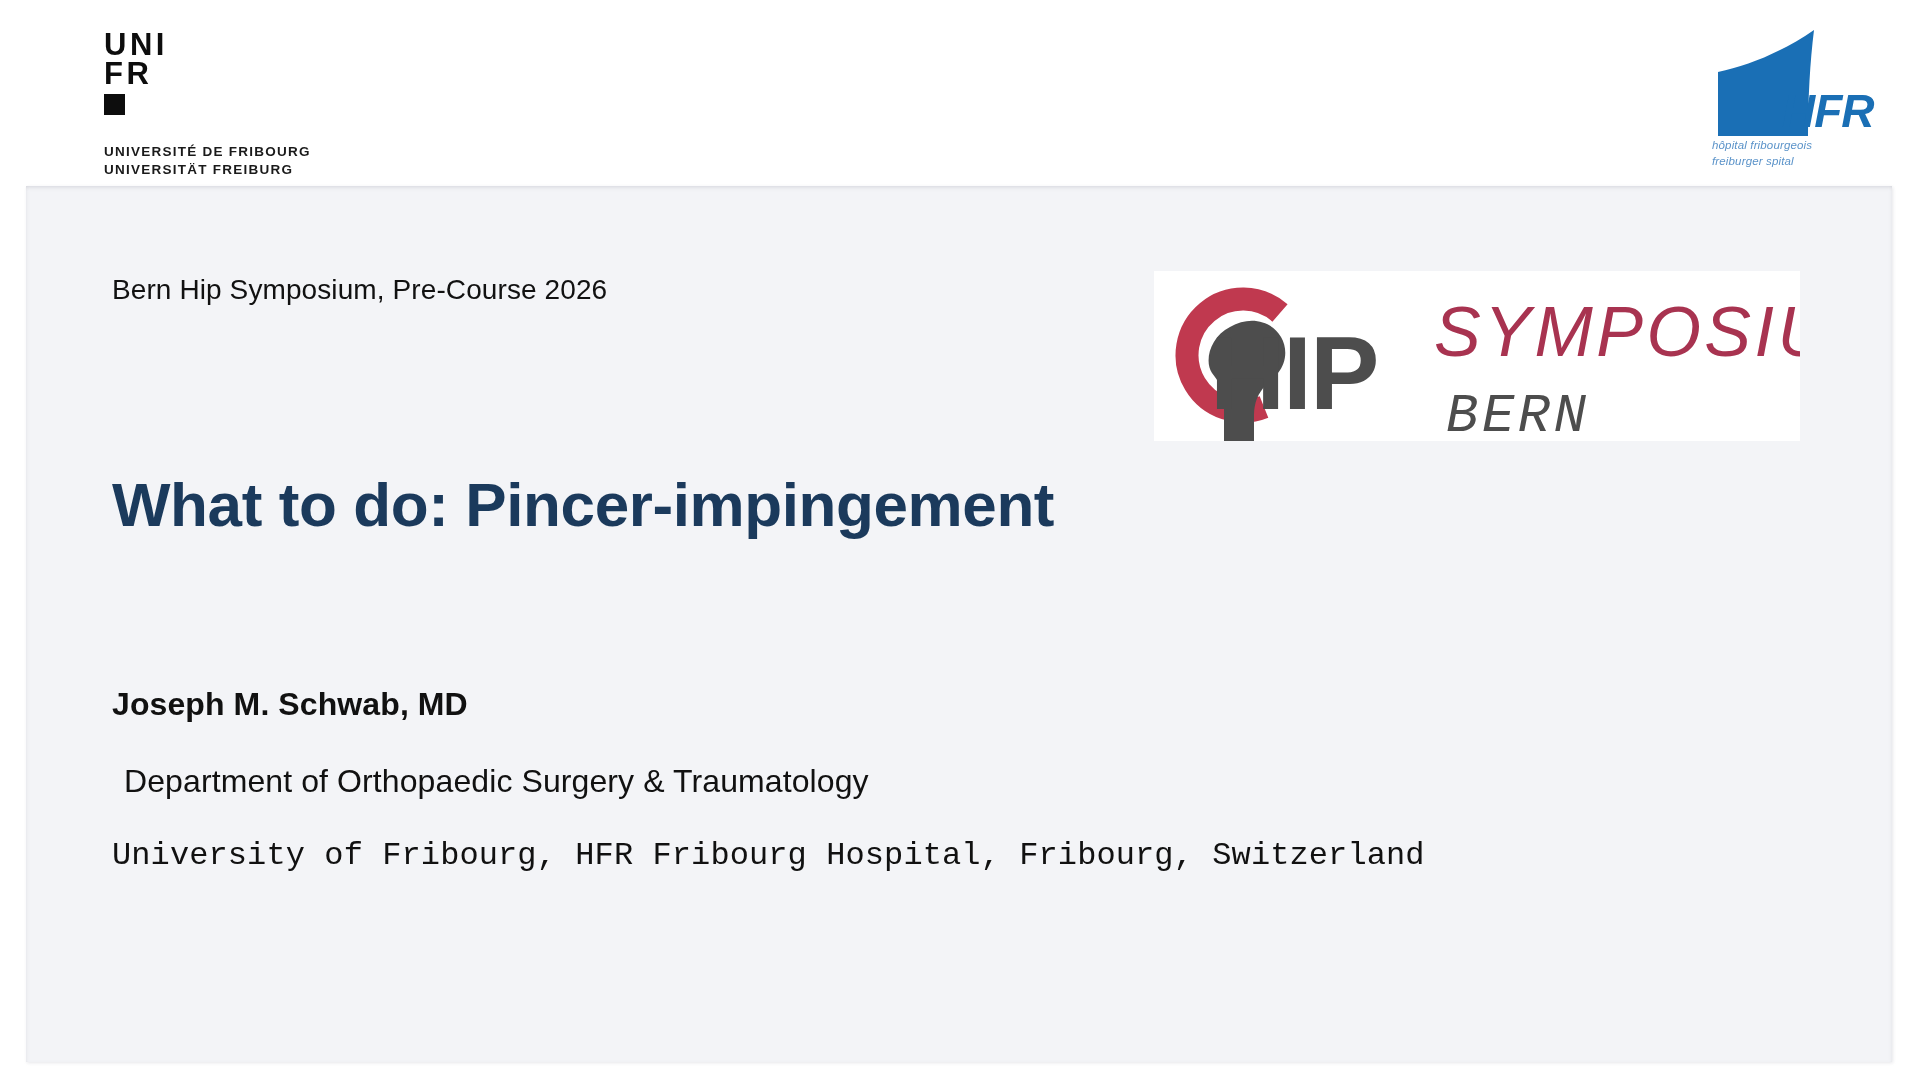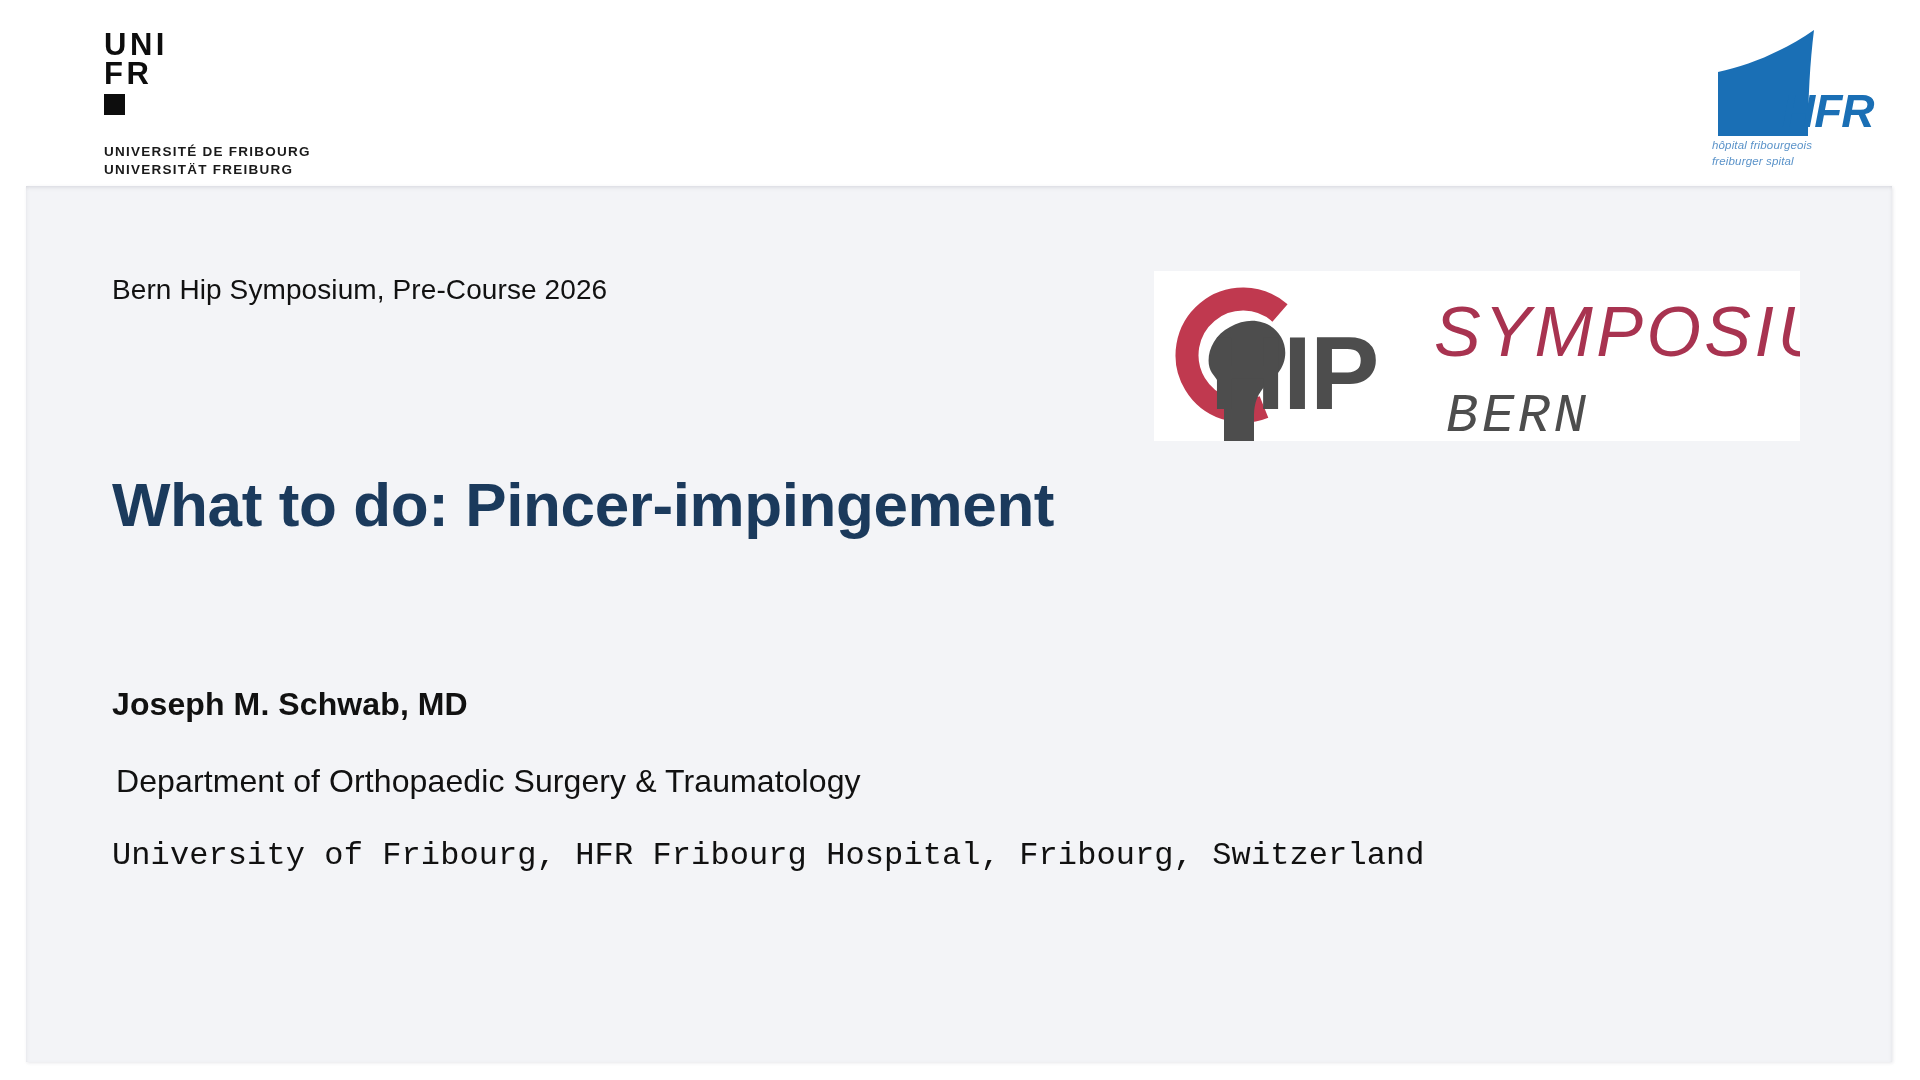--- a/index.html
+++ b/index.html
@@ -203,21 +203,21 @@
     top: 500px;
     font-family: "Liberation Sans", sans-serif;
     font-weight: bold;
     font-size: 32px;
     color: #111111;
     letter-spacing: 0.1px;
     white-space: nowrap;
   }
   .affiliation-1 {
     position: absolute;
-    left: 90px;
+    left: 98px;
     top: 577px;
     font-family: "Liberation Sans", sans-serif;
     font-size: 32px;
     color: #111111;
     letter-spacing: 0.1px;
     white-space: nowrap;
   }
   .affiliation-2 {
     position: absolute;
     left: 86px;

